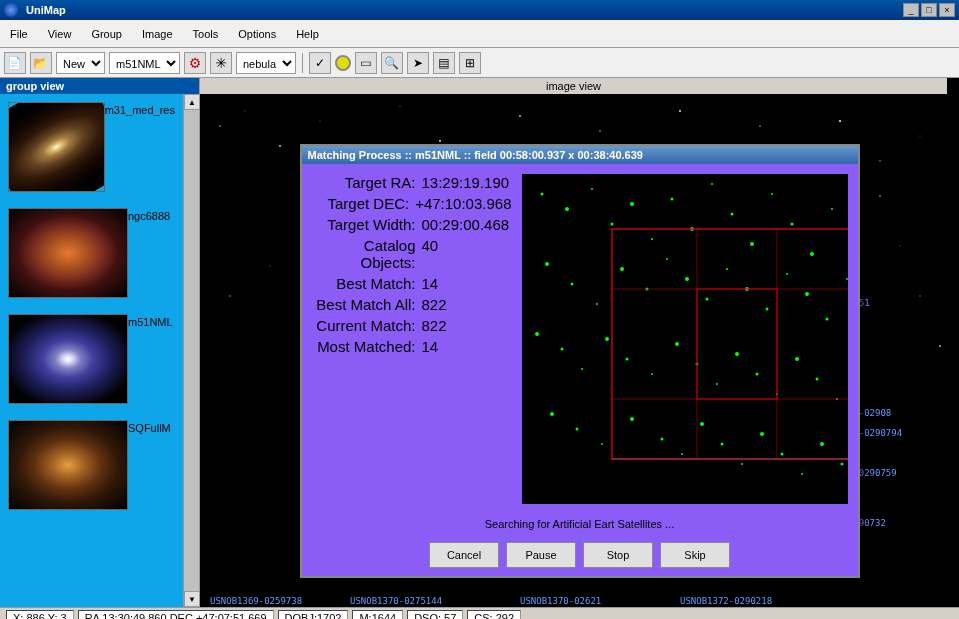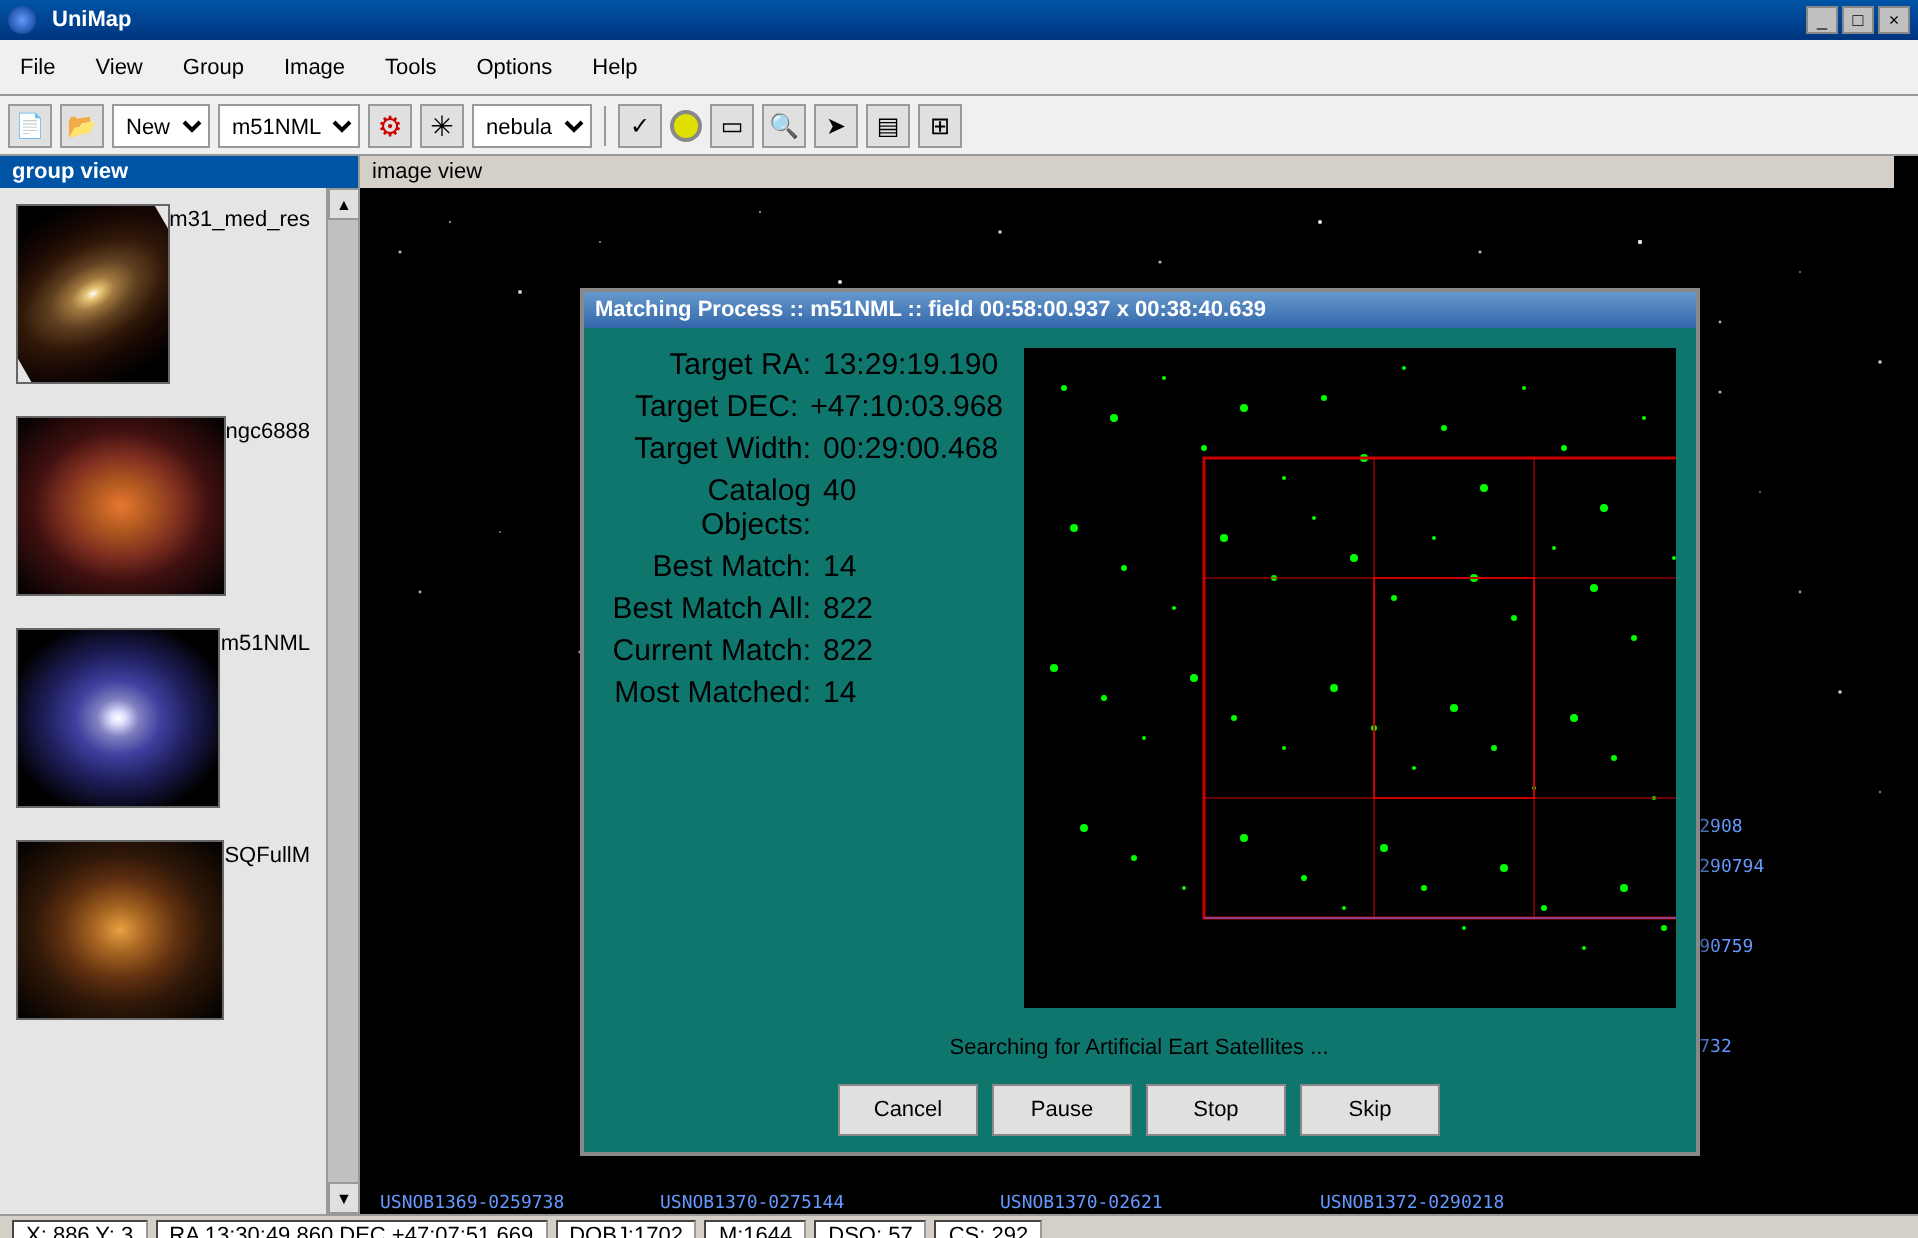--- a/index.html
+++ b/index.html
@@ -64,22 +64,22 @@
 
     
     .main-area {
       display: flex;
       height: calc(619px - 20px - 20px - 30px - 20px);
       background: #c0c0c0;
     }
 
     
     .left-panel {
-      width: 180px;
-      background: #e5e5e5;
+      width: 200px;
+      background: #0ea5e9;
       border-right: 1px solid #999;
       display: flex;
       flex-direction: column;
     }
     .panel-header {
       background: #0054a6;
       color: white;
       padding: 2px 6px;
       font-size: 11px;
       font-weight: bold;
@@ -157,20 +157,21 @@
     .image-view-header {
       background: #d4d0c8;
       color: #000;
       padding: 2px 6px;
       font-size: 11px;
       position: absolute;
       top: 0;
       left: 0;
       right: 12px;
       z-index: 1;
+      text-align: center;
     }
     .star-field {
       position: absolute;
       top: 18px;
       left: 0;
       right: 0;
       bottom: 0;
       background: #000;
       overflow: hidden;
     }
@@ -182,21 +183,21 @@
       left: 0;
       right: 0;
       bottom: 0;
       display: flex;
       align-items: flex-start;
       justify-content: center;
       padding-top: 30px;
       z-index: 10;
     }
     .modal {
-      background: #0f766e;
+      background: #8b5cf6;
       border: 2px solid #888;
       box-shadow: 3px 3px 8px rgba(0,0,0,0.5);
       width: 560px;
     }
     .modal-titlebar {
       background: linear-gradient(to bottom, #6699cc, #3366aa);
       color: white;
       padding: 3px 6px;
       font-size: 11px;
       font-weight: bold;

